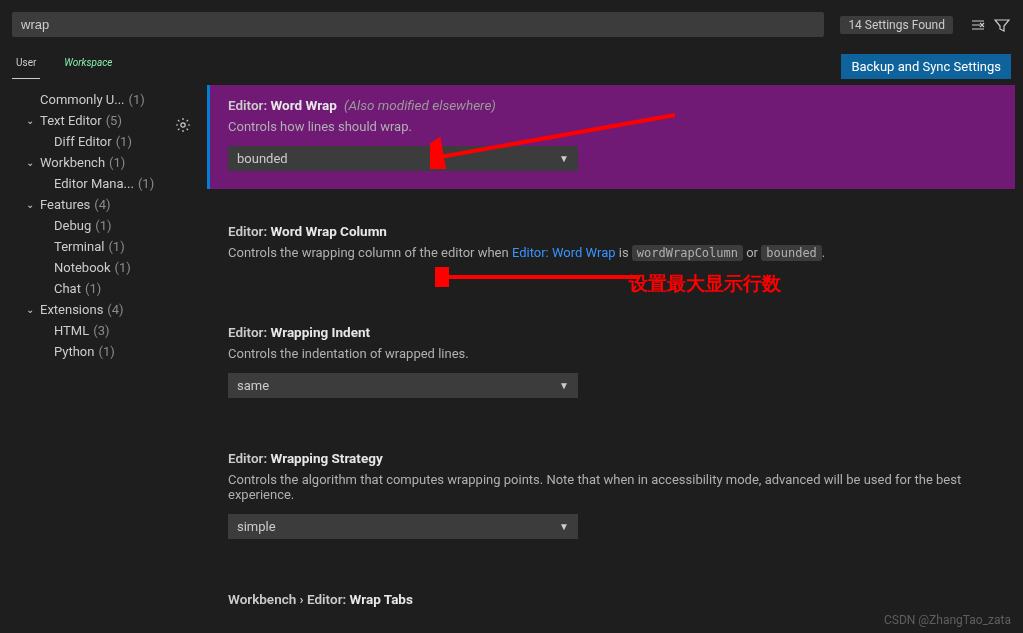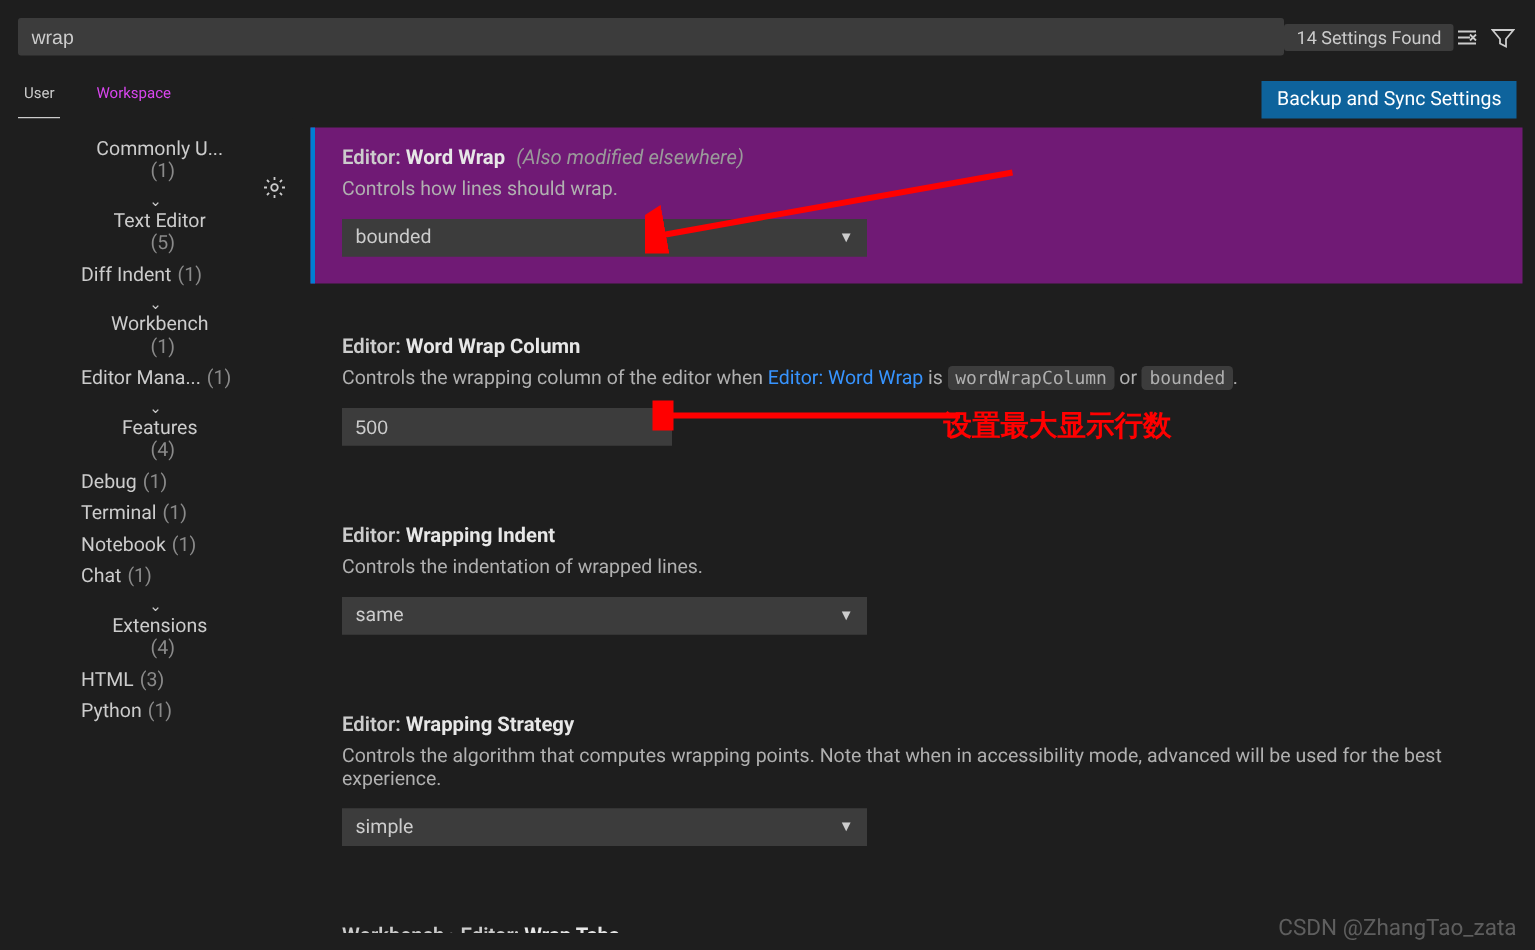--- a/index.html
+++ b/index.html
@@ -12,21 +12,21 @@
   height: 633px;
   overflow: hidden;
   position: relative;
 }
 
 
 .search-row {
   display: flex;
   align-items: center;
   padding: 12px 12px 8px 12px;
-  gap: 0;
+  gap: 16px;
 }
 .search-input {
   flex: 1;
   background: #3c3c3c;
   border: 1px solid #3c3c3c;
   color: #cccccc;
   padding: 4px 8px;
   font-size: 13px;
   border-radius: 2px;
   outline: none;
@@ -63,21 +63,21 @@
 .tabs { display: flex; gap: 20px; }
 .tab {
   padding: 4px 4px 10px 4px;
   color: #cccccc;
   cursor: pointer;
   font-size: 10px;
 }
 .tab.active {
   border-bottom: 1px solid #cccccc;
 }
-.tab.inactive { color: #d946ef; }
+.tab.inactive { color: #86efac; font-style: italic; }
 .sync-btn {
   background: #0e639c;
   color: #ffffff;
   padding: 5px 10px;
   font-size: 13px;
   cursor: pointer;
 }
 
 
 .layout {
@@ -95,21 +95,21 @@
 .tree-item {
   display: flex;
   align-items: center;
   padding: 3px 4px;
   font-size: 13px;
   white-space: nowrap;
   cursor: pointer;
 }
 .tree-item .chev { width: 14px; font-size: 10px; color: #cccccc; }
 .tree-item .pad-leaf { width: 14px; }
-.tree-item.depth-1 { padding-left: 18px; flex-direction: column; }
+.tree-item.depth-1 { padding-left: 18px; }
 .tree-item.depth-2 { padding-left: 32px; }
 .tree-item .label { overflow: hidden; text-overflow: ellipsis; }
 .tree-item .count { color: #8a8a8a; margin-left: 4px; }
 .gear-pos {
   position: absolute;
   left: 174px;
   top: 116px;
 }
 
 
@@ -176,21 +176,21 @@
 .arrow {
   position: absolute;
   z-index: 49;
   pointer-events: none;
 }
 .watermark {
   position: absolute;
   right: 12px;
   bottom: 6px;
   color: #7a7a7a;
-  font-size: 15px;
+  font-size: 12px;
   z-index: 60;
   opacity: 0.7;
 }
 
 .setting.last { margin-bottom: 0; padding-bottom: 4px; }
 </style>
 </head>
 <body>
 
 <div class="search-row">
@@ -234,21 +234,21 @@
         <span class="label">Commonly U...</span>
         <span class="count">(1)</span>
       </div>
       <div class="tree-item depth-1">
         <span class="chev">⌄</span>
         <span class="label">Text Editor</span>
         <span class="count">(5)</span>
       </div>
       <div class="tree-item depth-2">
         <span class="pad-leaf"></span>
-        <span class="label">Diff Indent</span>
+        <span class="label">Diff Editor</span>
         <span class="count">(1)</span>
       </div>
       <div class="tree-item depth-1">
         <span class="chev">⌄</span>
         <span class="label">Workbench</span>
         <span class="count">(1)</span>
       </div>
       <div class="tree-item depth-2">
         <span class="pad-leaf"></span>
         <span class="label">Editor Mana...</span>
@@ -312,21 +312,20 @@
     </div>
 
     <div class="setting" style="background:transparent;padding-left:18px;">
       <div class="setting-title">
         <span class="grp">Editor:</span>
         <span class="nm">Word Wrap Column</span>
       </div>
       <div class="setting-desc">
         <span>Controls the wrapping column of the editor when </span><span class="link">Editor: Word Wrap</span><span> is </span><code>wordWrapColumn</code><span> or </span><code>bounded</code><span>.</span>
       </div>
-      <input class="numinput" value="500" style="">
     </div>
 
     <div class="setting" style="background:transparent;padding-left:18px;">
       <div class="setting-title">
         <span class="grp">Editor:</span>
         <span class="nm">Wrapping Indent</span>
       </div>
       <div class="setting-desc">Controls the indentation of wrapped lines.</div>
       <div class="select">
         <span>same</span>

